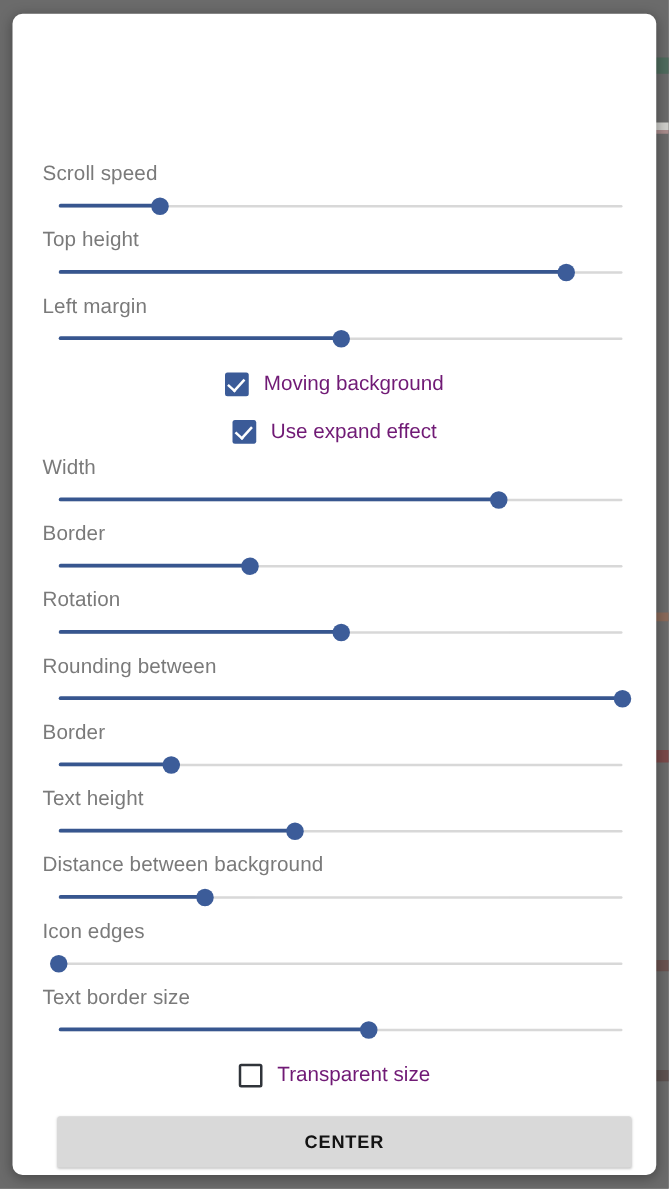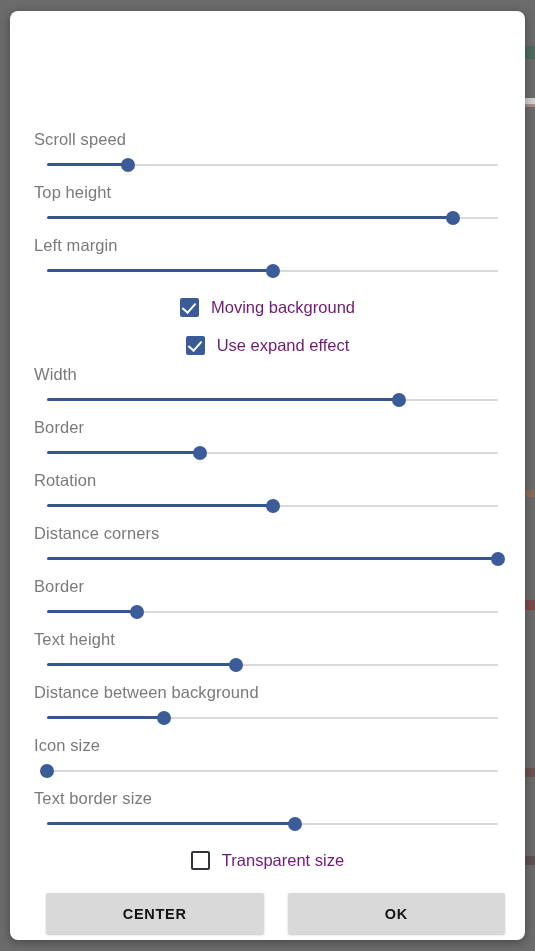--- a/index.html
+++ b/index.html
@@ -242,21 +242,21 @@
     <div class="setting-row">
       <div class="setting-label">Rotation</div>
       <div class="slider">
         <div class="track"></div>
         <div class="fill" style="width: 50%;"></div>
         <div class="thumb" style="left: 50%;"></div>
       </div>
     </div>
 
     <div class="setting-row">
-      <div class="setting-label">Distance corners</div>
+      <div class="setting-label">Rounding between</div>
       <div class="slider">
         <div class="track"></div>
         <div class="fill" style="width: 100%;"></div>
         <div class="thumb" style="left: 100%;"></div>
       </div>
     </div>
 
     <div class="setting-row">
       <div class="setting-label">Border</div>
       <div class="slider">
@@ -278,21 +278,21 @@
     <div class="setting-row">
       <div class="setting-label">Distance between background</div>
       <div class="slider">
         <div class="track"></div>
         <div class="fill" style="width: 26%;"></div>
         <div class="thumb" style="left: 26%;"></div>
       </div>
     </div>
 
     <div class="setting-row">
-      <div class="setting-label">Icon size</div>
+      <div class="setting-label">Icon edges</div>
       <div class="slider">
         <div class="track"></div>
         <div class="fill" style="width: 0%;"></div>
         <div class="thumb" style="left: 0%;"></div>
       </div>
     </div>
 
     <div class="setting-row">
       <div class="setting-label">Text border size</div>
       <div class="slider">
@@ -304,16 +304,15 @@
 
     <div class="checkbox-row">
       <span class="cbox unchecked"></span>
       <span class="checkbox-label">Transparent size</span>
     </div>
 
   </div>
 
   <div class="dialog-footer">
     <button class="dlg-btn">CENTER</button>
-    <button class="dlg-btn">OK</button>
   </div>
 
 </div>
 
 </body></html>

